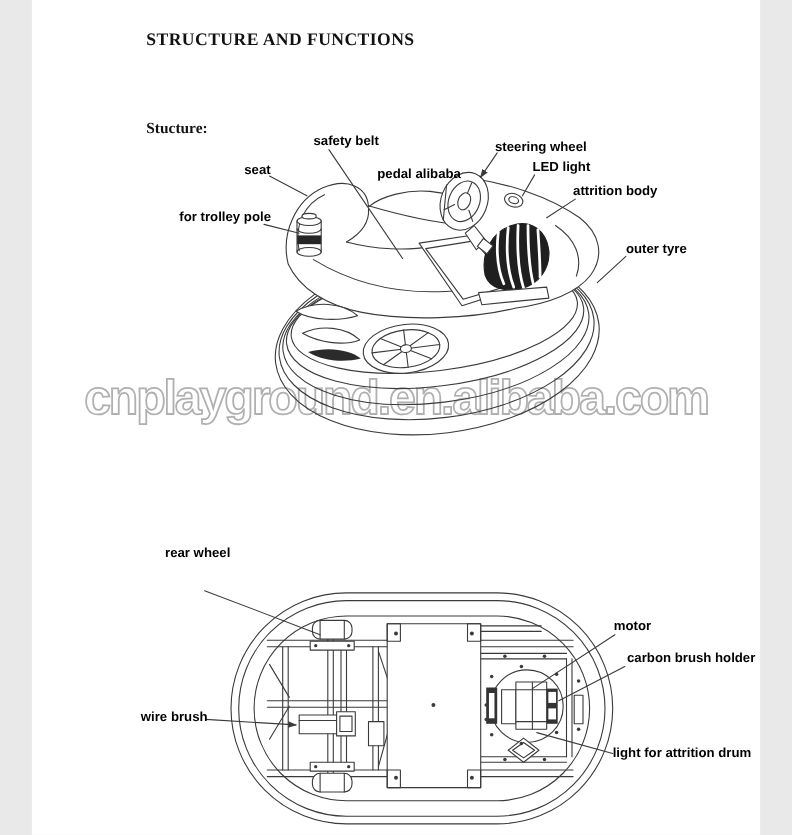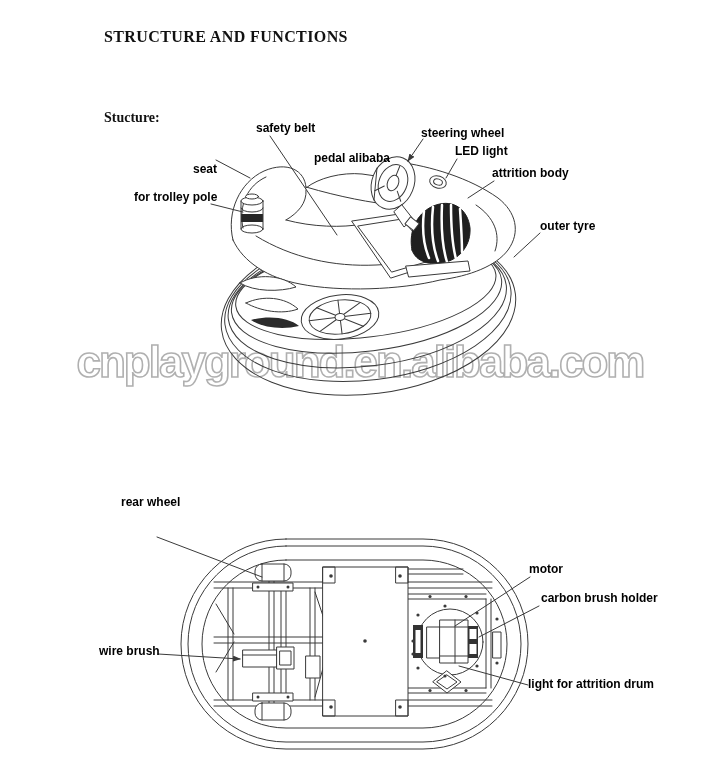--- a/index.html
+++ b/index.html
@@ -1,17 +1,17 @@
 <!DOCTYPE html>
 <html><head>
 <meta charset="utf-8">
 <style>
   html,body{margin:0;padding:0;background:#e9e9e9;}
   #page{
-    position:relative;width:720px;height:759px;background:#ffffff;
+    position:relative;width:662px;height:759px;background:#ffffff;
     font-family:"Liberation Sans",sans-serif;overflow:hidden;margin:0 auto;
   }
   .title{
     position:absolute;left:104px;top:28px;margin:0;
     font-family:"Liberation Serif",serif;font-weight:bold;font-size:16px;
     color:#111;letter-spacing:.4px;
   }
   .subtitle{
     position:absolute;left:104px;top:62px;
     font-family:"Liberation Serif",serif;font-weight:bold;font-size:14px;color:#111;margin-top:48px;
@@ -267,21 +267,21 @@
       <line x1="157" y1="537" x2="262" y2="577"></line>
       <line x1="158" y1="654" x2="240" y2="659" marker-end="url(#arrow)"></line>
       <line x1="530" y1="577" x2="455" y2="626"></line>
       <line x1="539" y1="606" x2="479" y2="637"></line>
       <line x1="528" y1="685" x2="459" y2="666"></line>
     </g>
   </svg>
 
   <div class="lbl" style="left:256px;top:122px">safety belt</div>
   <div class="lbl" style="left:421px;top:127px">steering wheel</div>
-  <div class="lbl" style="left:193px;top:163px">seat</div>
+  <div class="lbl" style="left:193px;top:148px">seat</div>
   <div class="lbl" style="left:314px;top:152px">pedal alibaba</div>
   <div class="lbl" style="left:455px;top:145px">LED light</div>
   <div class="lbl" style="left:492px;top:167px">attrition body</div>
   <div class="lbl" style="left:134px;top:191px">for trolley pole</div>
   <div class="lbl" style="left:540px;top:220px">outer tyre</div>
 
   <div class="lbl" style="left:121px;top:496px">rear wheel</div>
   <div class="lbl" style="left:529px;top:563px">motor</div>
   <div class="lbl" style="left:541px;top:592px">carbon brush holder</div>
   <div class="lbl" style="left:99px;top:645px">wire brush</div>

